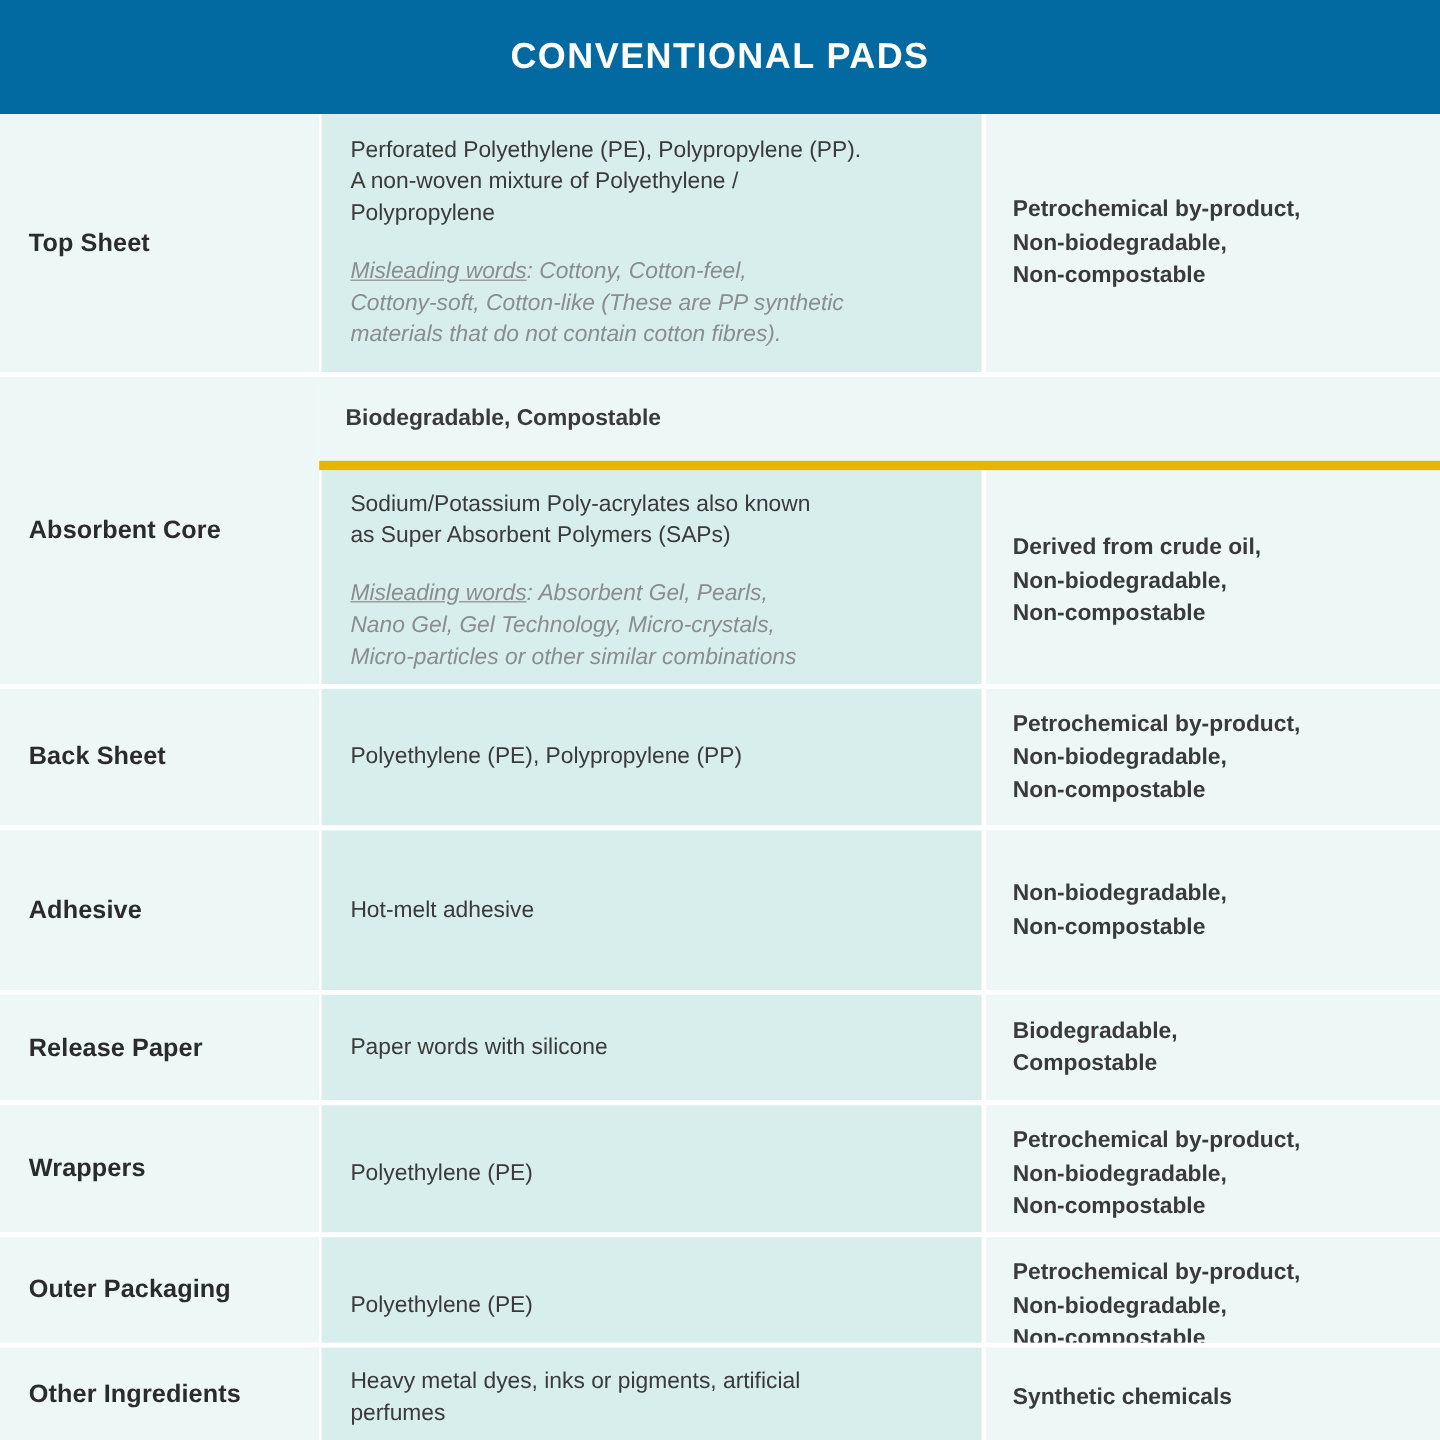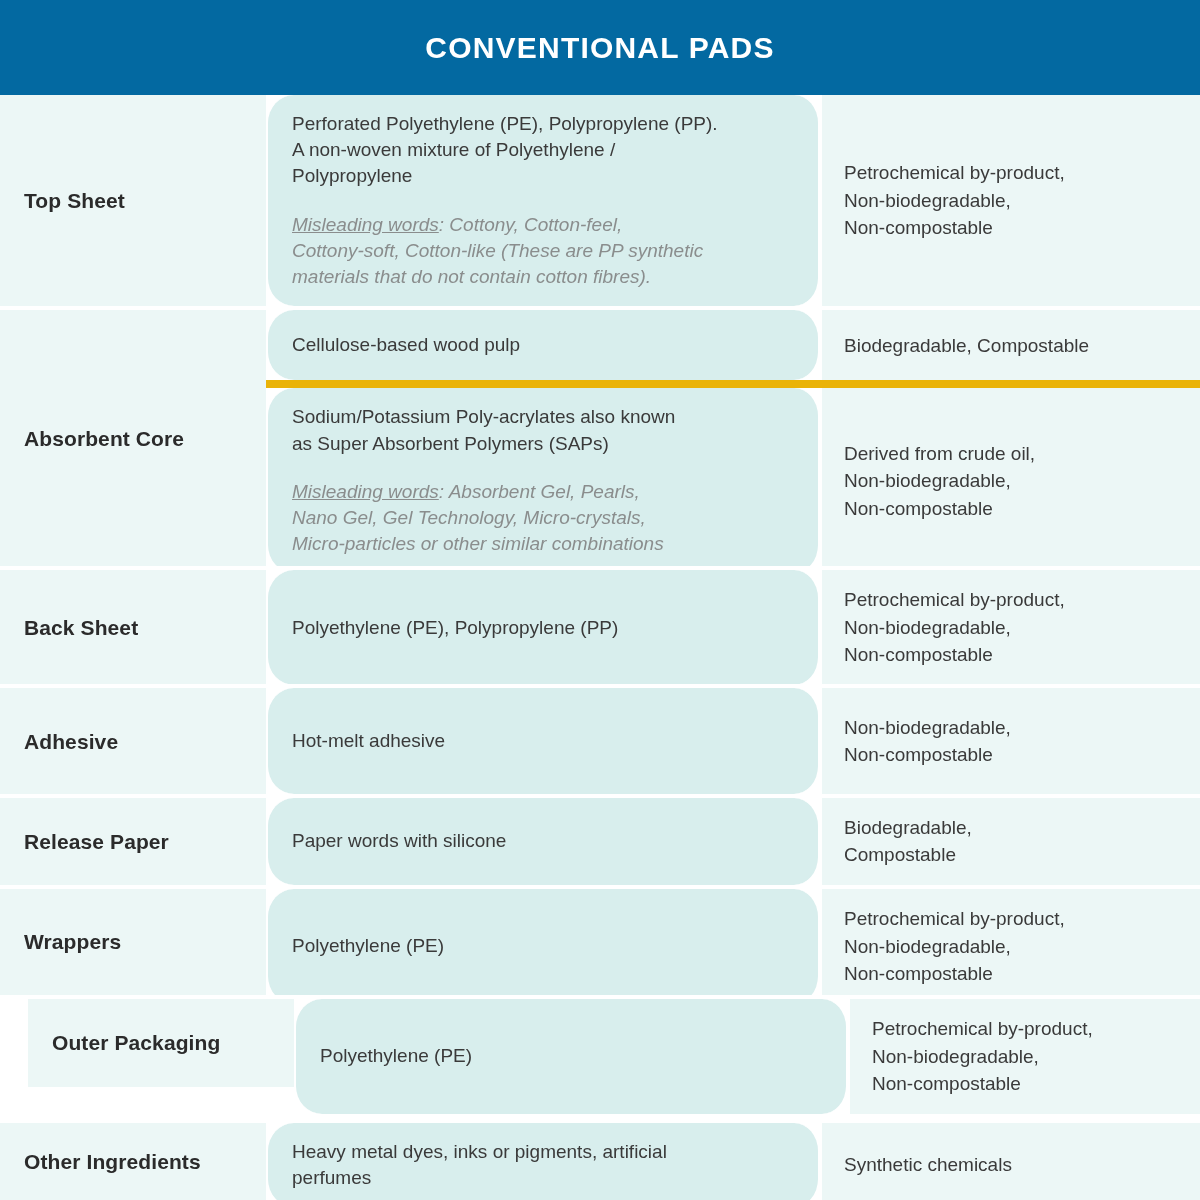--- a/index.html
+++ b/index.html
@@ -86,21 +86,20 @@
     width: 556px;
     flex: 0 0 556px;
     background: #d8eeed;
     padding: 16px 24px 16px 24px;
     box-sizing: border-box;
     display: flex;
     flex-direction: column;
     justify-content: center;
     border-left: 2px solid #ffffff;
     border-right: 4px solid #ffffff;
-    border-radius: 28px;
   }
   .col-right {
     flex: 1 1 auto;
     background: #ecf7f6;
     padding: 16px 22px 16px 22px;
     box-sizing: border-box;
     display: flex;
     flex-direction: column;
     justify-content: center;
   }
@@ -109,20 +108,21 @@
     font-size: 19px;
     color: #3a3a3a;
     line-height: 1.38;
     white-space: pre-line;
   }
   .right-text {
     font-size: 19px;
     color: #3a3a3a;
     line-height: 1.45;
     white-space: pre-line;
+    font-weight: bold;
   }
 
   .misleading-block {
     margin-top: 22px;
     font-size: 19px;
     line-height: 1.38;
     color: #8a8d8d;
     font-style: italic;
     white-space: pre-line;
   }
@@ -136,22 +136,22 @@
     color: #8a8d8d;
   }
 
   
   .r-top      { height: 216px; }
   .r-core     { height: 260px; }
   .r-back     { height: 118px; }
   .r-adhesive { height: 138px; }
   .r-release  { height: 92px;  }
   .r-wrappers { height: 110px; }
-  .r-outer    { height: 92px; padding-left: 28px;  }
-  .r-other    { height: 81px; margin-top: 32px;  }
+  .r-outer    { height: 92px;  }
+  .r-other    { height: 81px;  }
 </style>
 </head>
 <body>
 
 <div class="banner">
   <div class="banner-title">CONVENTIONAL PADS</div>
 </div>
 
 <div class="table">
 
@@ -177,23 +177,20 @@
       </div>
     </div>
   </div>
 
   <div class="row r-core">
     <div class="col-label">
       <span class="label-text">Absorbent Core</span>
     </div>
     <div class="col-rest">
       <div class="subrow" style="flex:0 0 70px;">
-        <div class="col-mid">
-          <div class="body-text">Cellulose-based wood pulp</div>
-        </div>
         <div class="col-right">
           <div class="right-text">Biodegradable, Compostable</div>
         </div>
       </div>
       <div class="subrow">
         <div class="col-mid">
           <div class="body-text">Sodium/Potassium Poly-acrylates also known
 as Super Absorbent Polymers (SAPs)</div>
           <div class="misleading-block"><span class="misleading-label">Misleading words</span><span class="misleading-body">: Absorbent Gel, Pearls,
 Nano Gel, Gel Technology, Micro-crystals,

